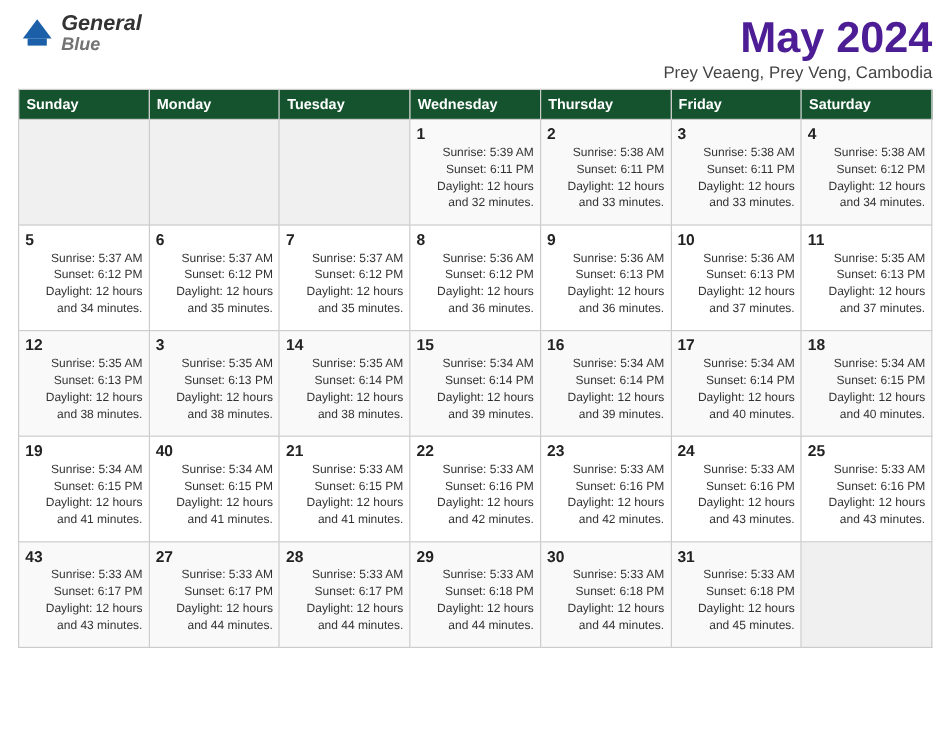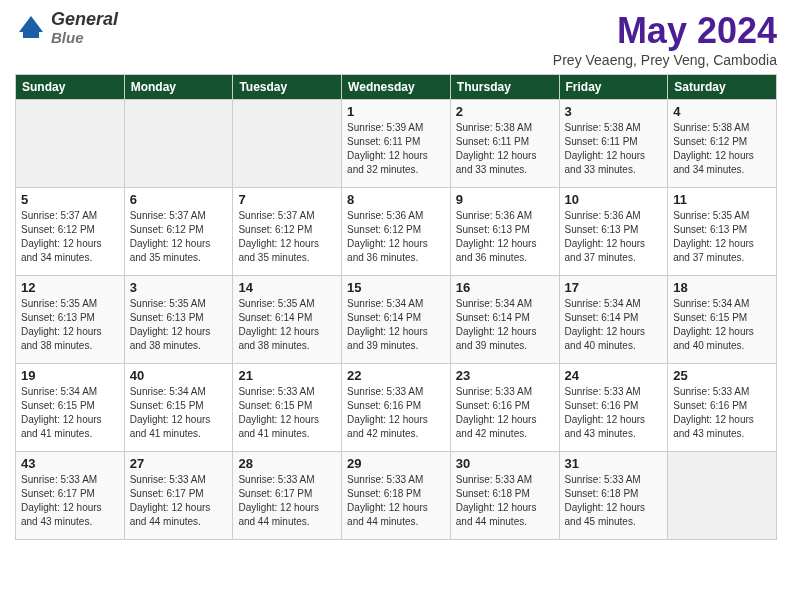--- a/index.html
+++ b/index.html
@@ -88,20 +88,21 @@
       font-size: 13px;
       font-weight: bold;
       color: #222;
       display: block;
       margin-bottom: 2px;
     }
     .day-info {
       font-size: 10px;
       line-height: 1.4;
       color: #333;
+      text-align: right;
     }
     .empty-cell {
       background: #f0f0f0 !important;
     }
   </style>
 </head>
 <body>
 
 <div class="page">
   <div class="header">

